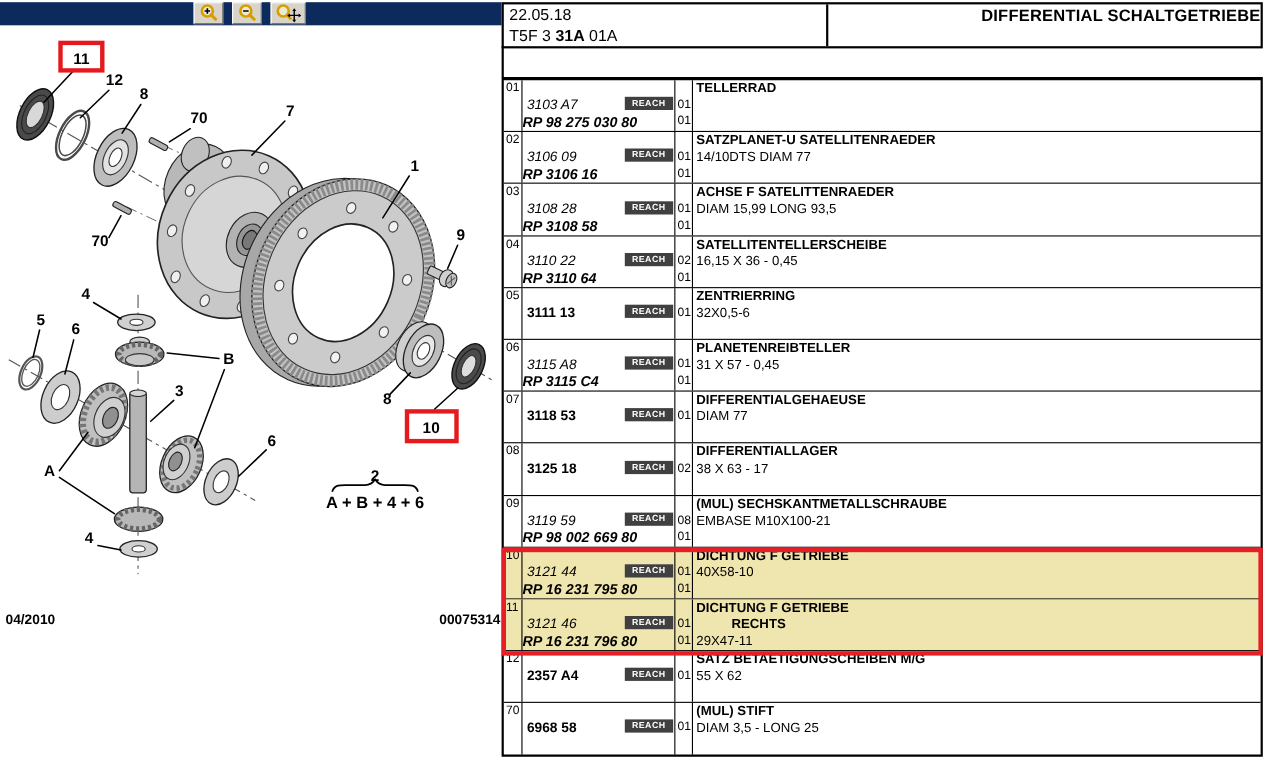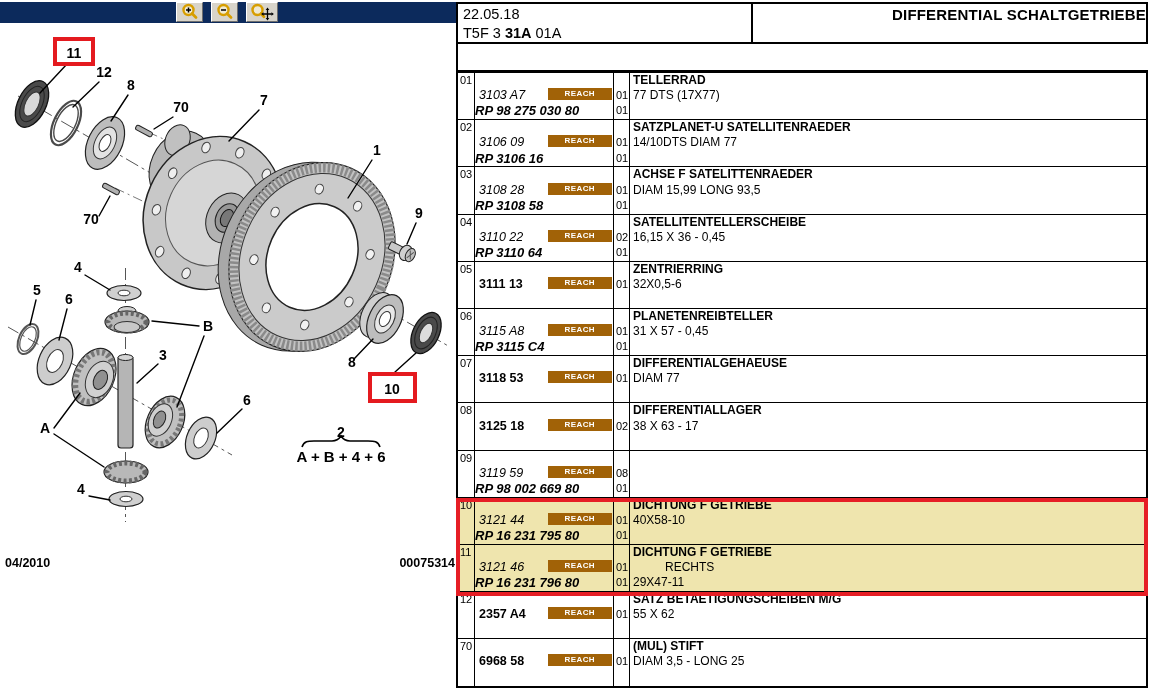--- a/index.html
+++ b/index.html
@@ -31,27 +31,27 @@
   .row.hl{background:#efe5ae;}
   .c{box-sizing:border-box;overflow:hidden;}
   .c.item{border-right:1px solid #000;font-size:11px;padding:1px 0 0 2px;}
   .c.part{border-right:1px solid #000;}
   .c.qty{border-right:1px solid #000;}
   .l1,.l2,.l3{height:15.2px;line-height:15.2px;white-space:nowrap;}
   .part .l2{display:flex;justify-content:space-between;align-items:flex-start;padding:0 1px 0 4px;}
   .pn{font-size:12.5px;}
   .pn-italic{font-style:italic;}
   .pn-bold{font-weight:700;}
-  .reach{background:#a16207;color:#fff;font-size:8px;font-weight:700;line-height:1;
-         padding:2px 17px;letter-spacing:.4px;}
+  .reach{background:#404040;color:#fff;font-size:8px;font-weight:700;line-height:1;
+         padding:2px 7px;letter-spacing:.4px;}
   .part .l3{padding-right:1px;font-weight:700;font-style:italic;font-size:13px;}
   .qty .l2,.qty .l3{font-size:11px;padding-left:2px;}
   .desc{padding-left:3px;font-size:12px;}
   .d1{font-weight:700;}
-  .d2.b{font-weight:400;padding-left:32px;}
+  .d2.b{font-weight:700;padding-left:32px;}
   .hl-overlay{position:absolute;left:456px;top:498px;width:692px;height:98px;border:4px solid #e61e25;
               box-sizing:border-box;pointer-events:none;z-index:6;}
 
   
   .foot{position:absolute;font-weight:700;font-size:12.5px;}
   .foot.date{left:5px;top:556px;}
   .foot.num{left:345px;top:556px;width:110px;text-align:right;}
 </style>
 </head>
 <body>
@@ -305,21 +305,20 @@
         </div>
         <div class="l3">RP 98 275 030 80</div>
       </div>
       <div class="c qty">
         <div class="l1"></div>
         <div class="l2">01</div>
         <div class="l3">01</div>
       </div>
       <div class="c desc">
         <div class="l1 d1">TELLERRAD</div>
-        <div class="l2 d2">77 DTS (17X77)</div>
         <div class="l3 d3"></div>
       </div>
     </div>
 
     <div class="row">
       <div class="c item">02</div>
       <div class="c part">
         <div class="l1"></div>
         <div class="l2">
           <span class="pn pn-italic">3106 09</span>
@@ -478,20 +477,25 @@
         <div class="l2">
           <span class="pn pn-italic">3119 59</span>
           <span class="reach">REACH</span>
         </div>
         <div class="l3">RP 98 002 669 80</div>
       </div>
       <div class="c qty">
         <div class="l1"></div>
         <div class="l2">08</div>
         <div class="l3">01</div>
+      </div>
+      <div class="c desc">
+        <div class="l1 d1">(MUL) SECHSKANTMETALLSCHRAUBE</div>
+        <div class="l2 d2">EMBASE M10X100-21</div>
+        <div class="l3 d3"></div>
       </div>
     </div>
 
     <div class="row hl">
       <div class="c item">10</div>
       <div class="c part">
         <div class="l1"></div>
         <div class="l2">
           <span class="pn pn-italic">3121 44</span>
           <span class="reach">REACH</span>

